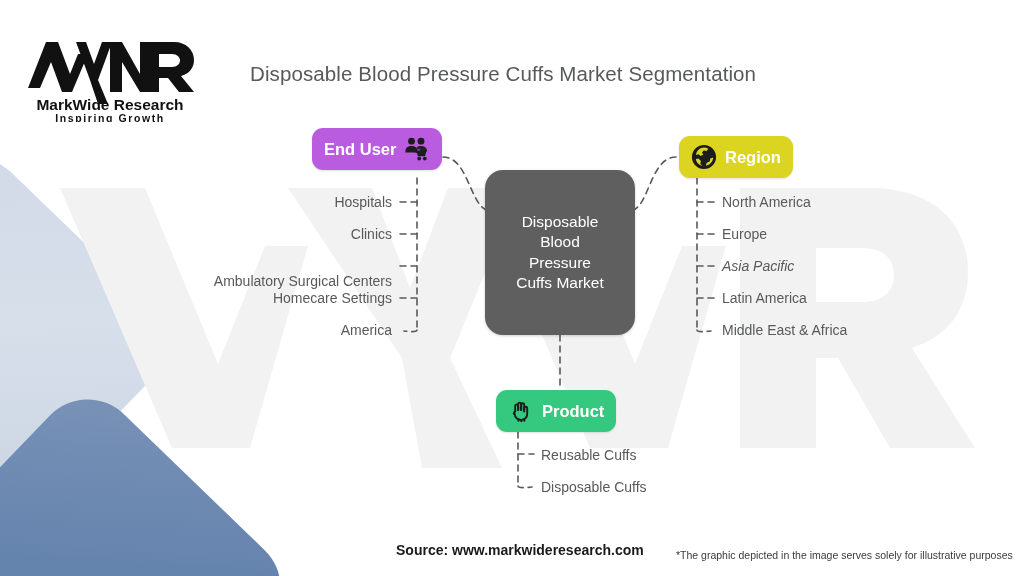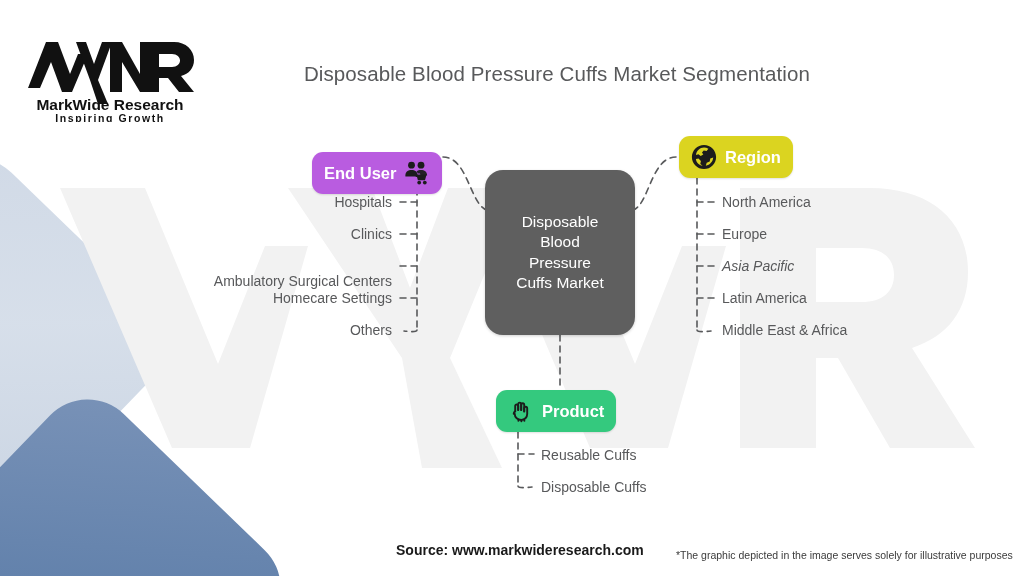--- a/index.html
+++ b/index.html
@@ -71,21 +71,21 @@
     height: 92px;
   }
   .logo svg { display: block; width: 100%; height: 100%; }
 
   
   .title {
     position: absolute;
     left: 250px;
     top: 62px;
     width: 560px;
-    text-align: right;
+    text-align: left;
     font-size: 20.5px;
     color: #58595b;
     letter-spacing: .1px;
     white-space: nowrap;
   }
 
   
   .connectors {
     position: absolute;
     inset: 0;
@@ -136,21 +136,21 @@
   .badge .bicon {
     width: 26px;
     height: 26px;
     flex: 0 0 26px;
     display: block;
   }
   .badge .bicon svg { display:block; width:100%; height:100%; }
 
   #badge-enduser {
     left: 312px;
-    top: 152px;
+    top: 128px;
     background: #b95ce0;
   }
   #badge-enduser .label { margin-right: 8px; }
 
   #badge-region {
     left: 679px;
     top: 136px;
     background: #dbd420;
   }
   #badge-region .label { margin-left: 8px; }
@@ -286,21 +286,21 @@
           <circle cx="20.8" cy="22.6" r="1.9"></circle>
         </g>
       </svg>
     </span>
   </div>
 
   <div class="leaf leaf-right" style="right:632px; top:193px;">Hospitals</div>
   <div class="leaf leaf-right" style="right:632px; top:225px;">Clinics</div>
   <div class="leaf leaf-right" style="right:632px; top:272px;margin-left:34px;">Ambulatory Surgical Centers</div>
   <div class="leaf leaf-right" style="right:632px; top:289px;">Homecare Settings</div>
-  <div class="leaf leaf-right" style="right:632px; top:321px;">Others</div>
+  <div class="leaf leaf-right" style="right:632px; top:321px;">America</div>
 
   <div class="badge" id="badge-region">
     <span class="bicon">
       <svg viewBox="0 0 26 26" xmlns="http://www.w3.org/2000/svg">
         <g fill="#1c1c1c">
           <path d="M13 .9C6.3.9.9 6.3.9 13S6.3 25.1 13 25.1 25.1 19.7 25.1 13 19.7.9 13 .9zm0 2.6c1.6 0 3.1.4 4.4 1.2l-1.8 2.4-2.9-.7-1.7 2 1.3 2.2-2.6 1.5-2.3-1.9-2.4.9c.4-4.3 3.9-7.6 8-7.6zM4.9 15.1l2.6-.5 2.4 2.3-.6 3.1 2.3 1.8c-3.6-.5-6.4-3.3-6.7-6.7zm9.9 6.6l.9-2.9 3-1.2.6-3 2.9-1.1c-.2 4.1-3.4 7.5-7.4 8.2z"></path>
         </g>
       </svg>
     </span>
     <span class="label">Region</span>

